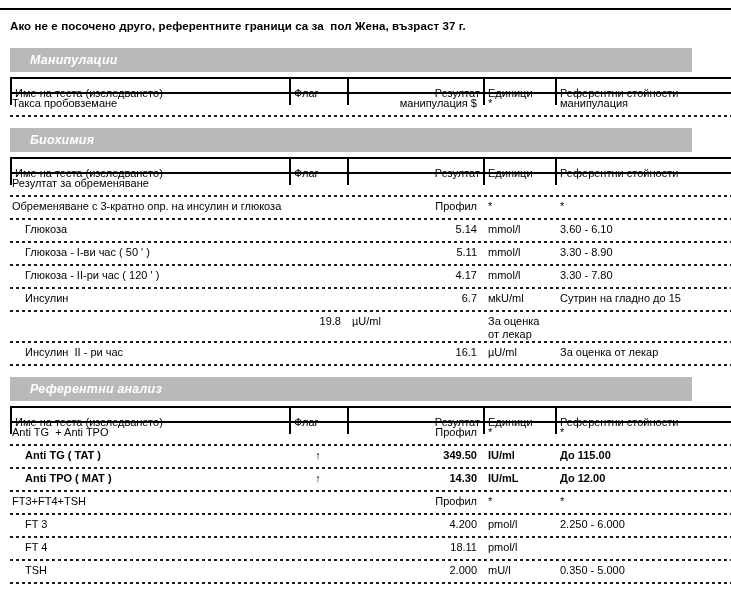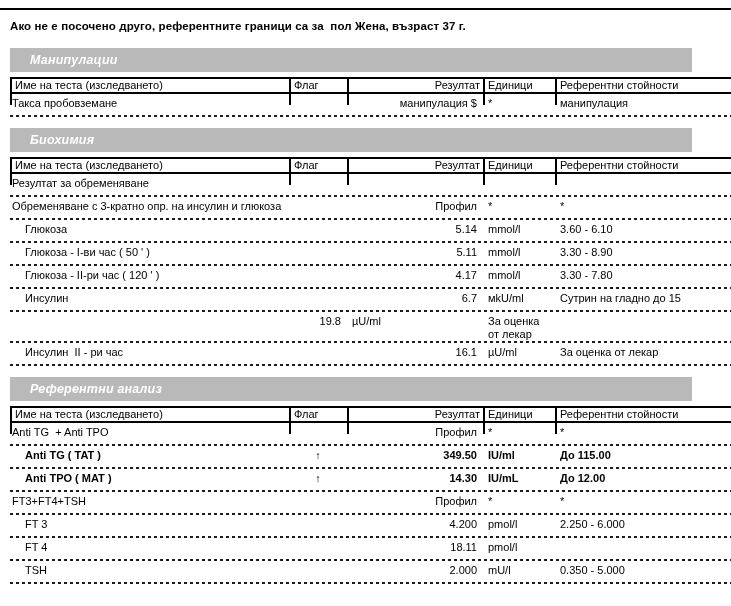--- a/index.html
+++ b/index.html
@@ -27,21 +27,21 @@
   .grid-row {
     display:grid;
     grid-template-columns:279px 58px 136px 72px 178px;
     width:723px;
   }
   .thead {
     margin-top:5px;
     border-top:2px solid #000; border-bottom:2px solid #000;
     height:17px; align-items:center;
   }
-  .thead > div { border-left:2px solid #000; padding:0 3px; height:26px; line-height:13px; overflow:hidden; }
+  .thead > div { border-left:2px solid #000; padding:8px 3px; height:26px; line-height:13px; overflow:hidden; }
   .th-result { text-align:right; }
   .trow { min-height:21px; align-items:start; padding-top:3px; }
   .trow > div { padding:0 3px; line-height:13px; white-space:pre-wrap; }
   .cell-name { padding-left:2px !important; }
   .indent .cell-name { padding-left:15px !important; }
   .cell-flag { text-align:center; }
   .cell-result { text-align:right; padding-right:6px !important; }
   .cell-units { padding-left:5px !important; }
   .cell-ref { padding-left:5px !important; }
   .bold-row > div { font-weight:bold; }

